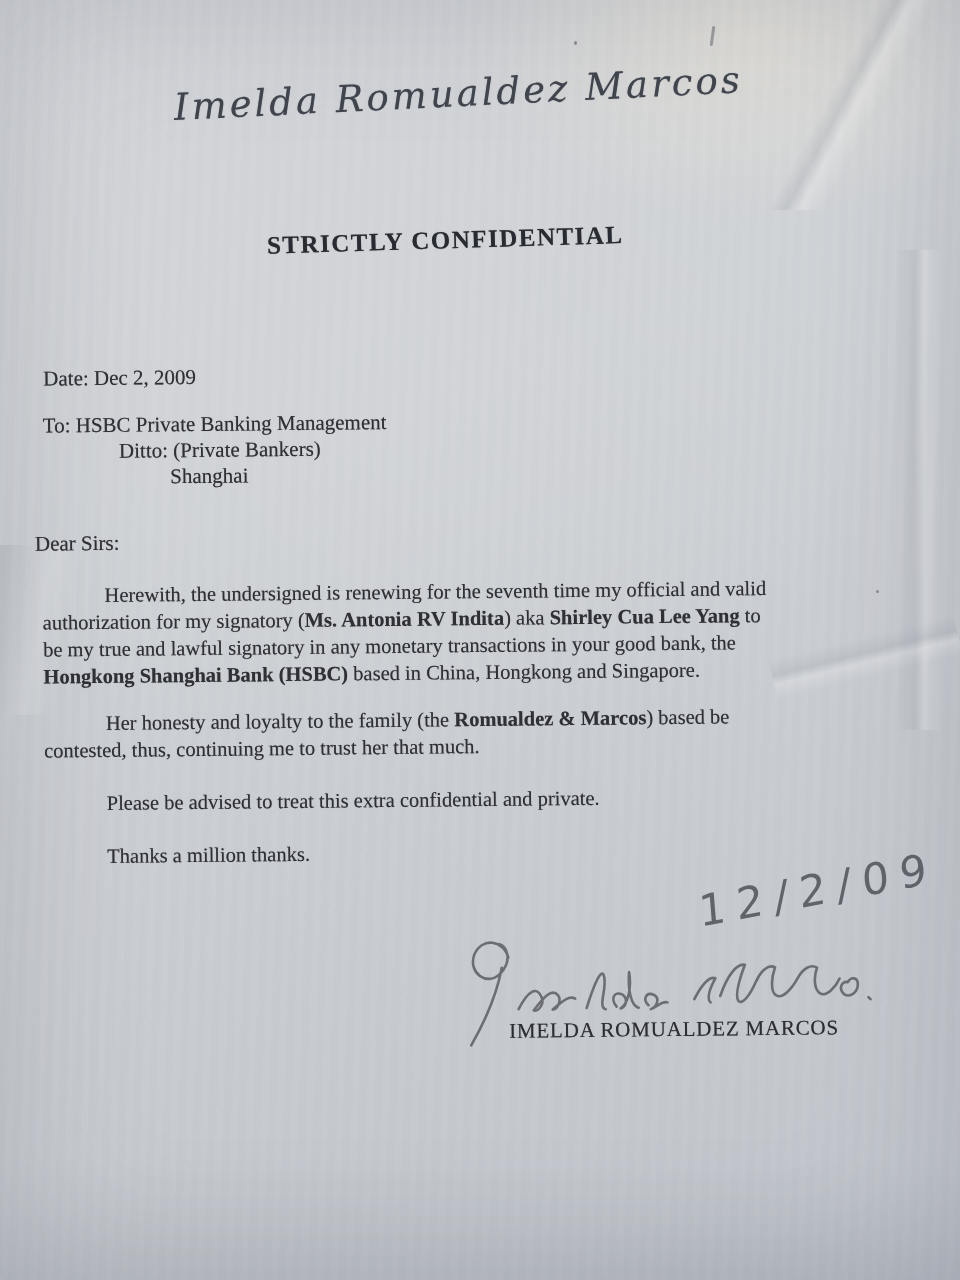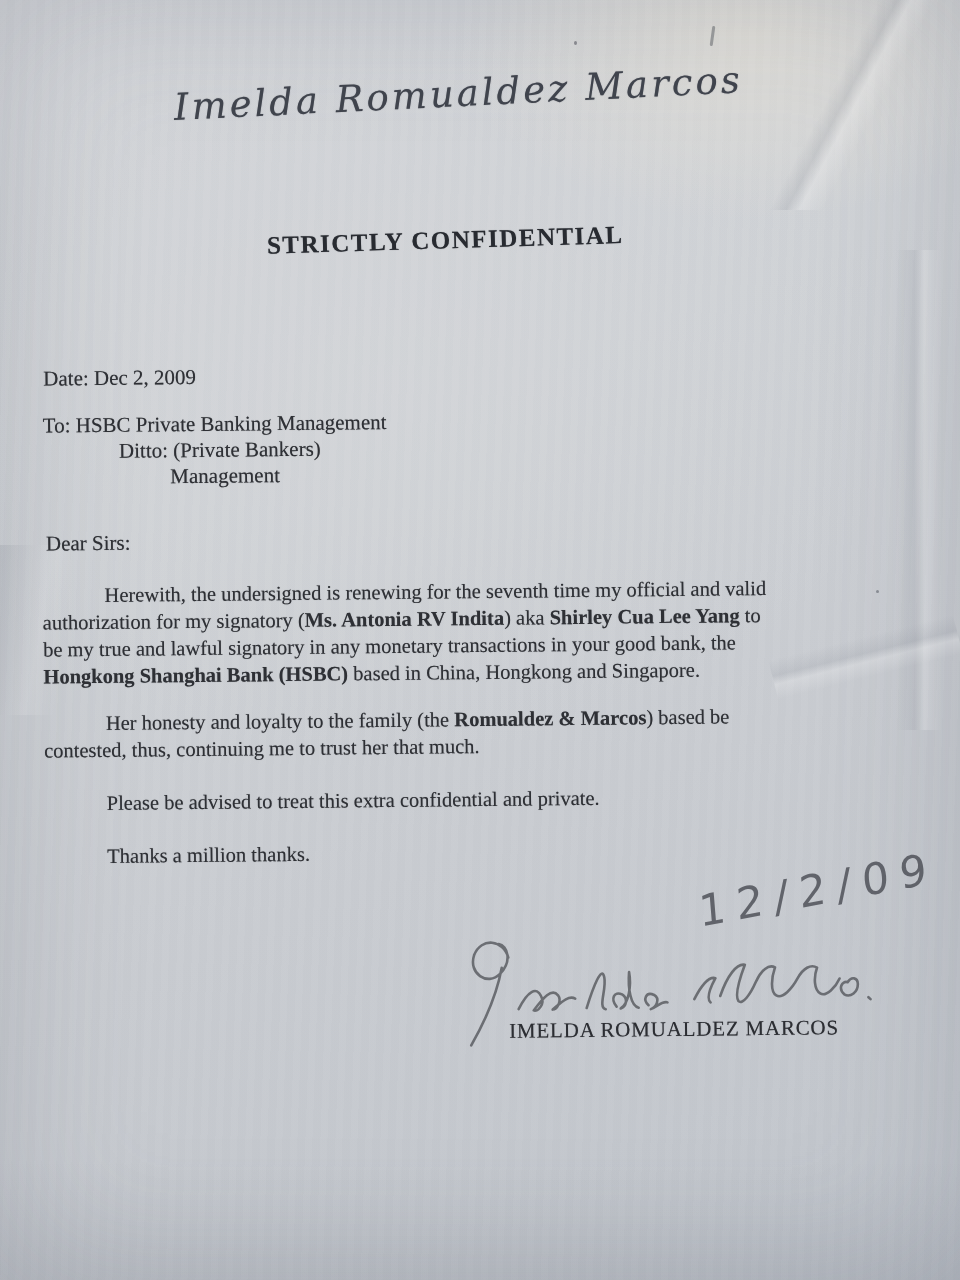--- a/index.html
+++ b/index.html
@@ -77,21 +77,21 @@
   .typed {
     font-size: 21px;
     color: #2e3035;
     text-shadow: 0 0 0.7px rgba(46,48,53,0.55);
     white-space: nowrap;
   }
   .date-line      { position: absolute; left: 46px;  top: 362px; }
   .to-line        { position: absolute; left: 45px;  top: 409px; }
   .ditto-line     { position: absolute; left: 121px; top: 435px; }
   .specified-line { position: absolute; left: 172px; top: 461px; }
-  .salutation     { position: absolute; left: 47px;  top: 527px; text-align: right; }
+  .salutation     { position: absolute; left: 36px;  top: 527px; text-align: right; }
 
   .paragraph { position: absolute; left: 43px; width: 842px; }
   .p1 { top: 578px; }
   .p2 { top: 706px; }
   .p3 { top: 786px; }
   .p4 { top: 839px; }
   .line {
     font-size: 20.5px;
     line-height: 27px;
     height: 27px;
@@ -141,21 +141,21 @@
 <div class="sheet">
 
   <div class="letterhead">Imelda Romualdez Marcos</div>
 
   <div class="classification">STRICTLY CONFIDENTIAL</div>
 
   <div class="typed date-line">Date: Dec 2, 2009</div>
 
   <div class="typed to-line">To: HSBC Private Banking Management</div>
   <div class="typed ditto-line">Ditto: (Private Bankers)</div>
-  <div class="typed specified-line">Management</div>
+  <div class="typed specified-line">Shanghai</div>
 
   <div class="typed salutation">Dear Sirs:</div>
 
   <div class="paragraph p1">
     <div class="line indent"><span>Herewith, the undersigned is renewing for the seventh time my official and valid</span></div>
     <div class="line"><span>authorization for my signatory (</span><span class="b">Ms. Antonia RV Indita</span><span>) aka </span><span class="b">Shirley Cua Lee Yang</span><span> to</span></div>
     <div class="line"><span>be my true and lawful signatory in any monetary transactions in your good bank, the</span></div>
     <div class="line"><span class="b">Hongkong Shanghai Bank (HSBC)</span><span> based in China, Hongkong and Singapore.</span></div>
   </div>
 

